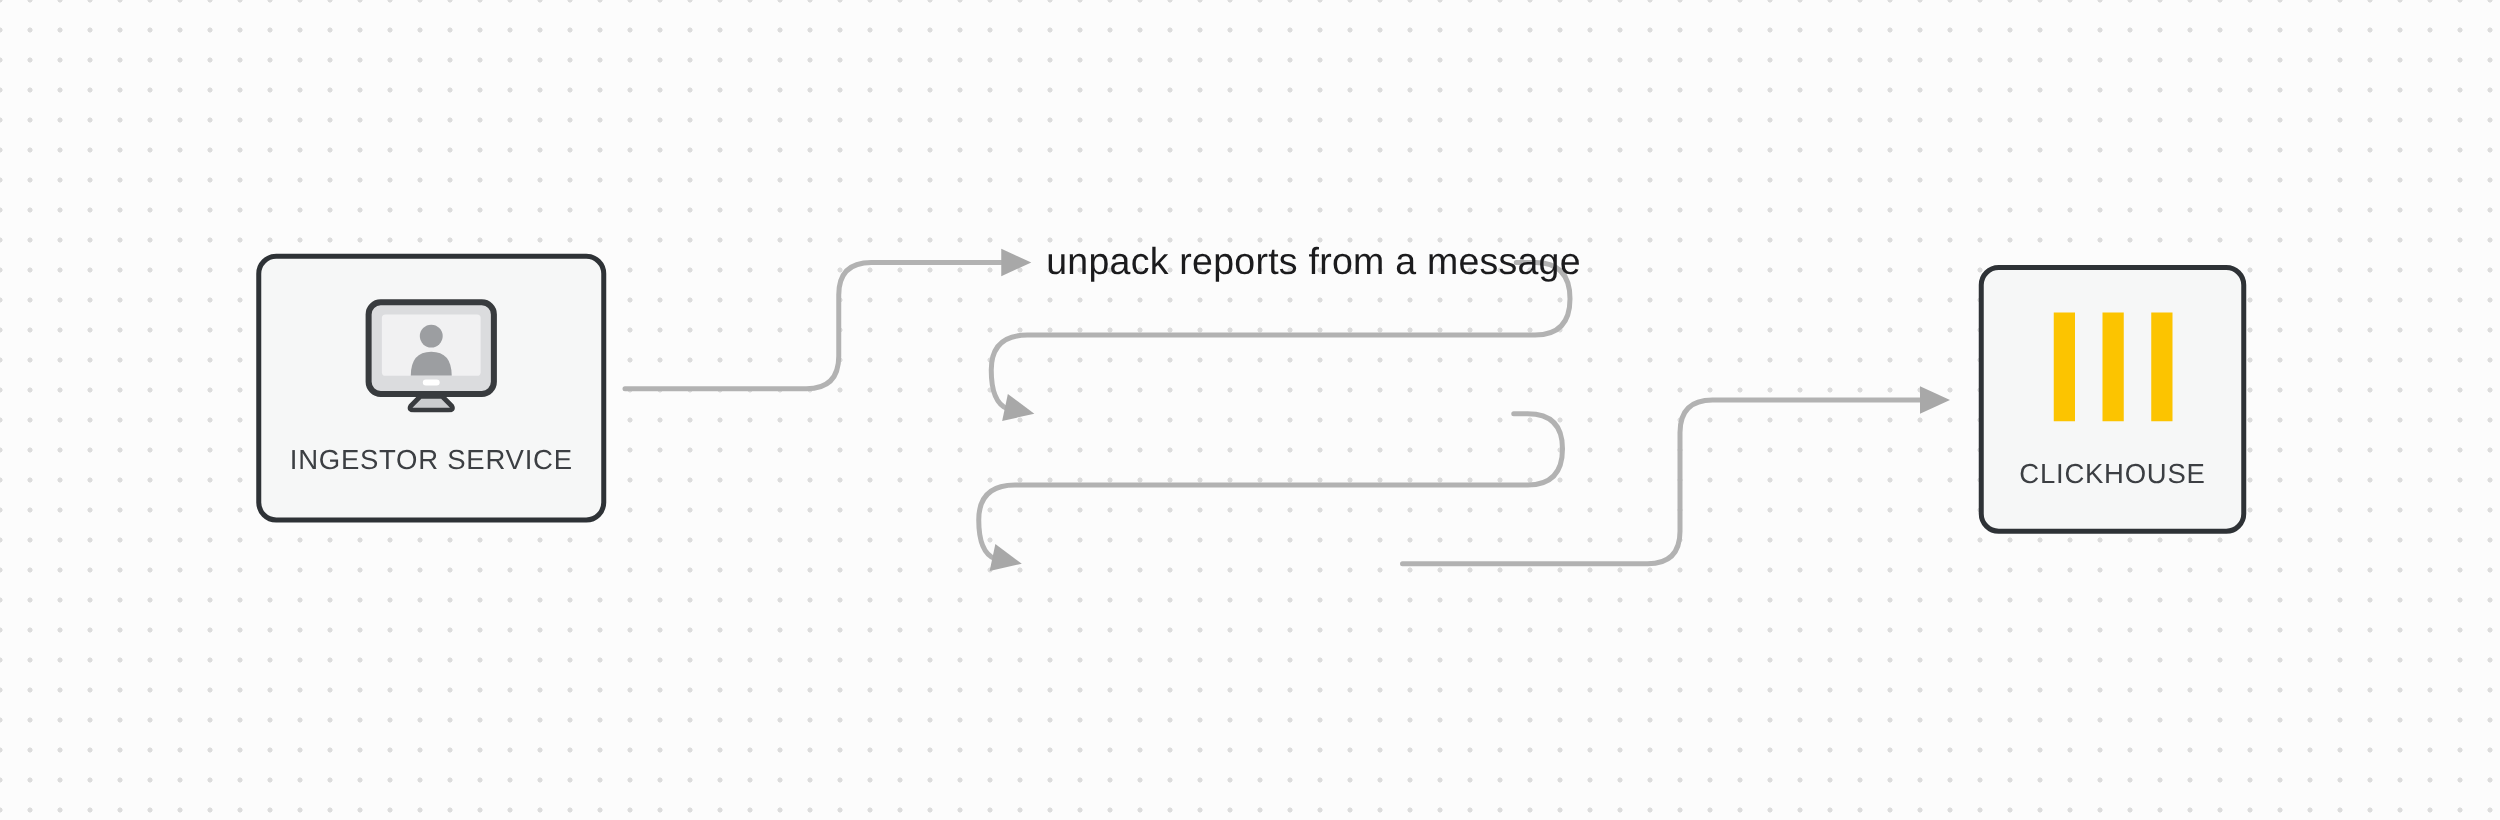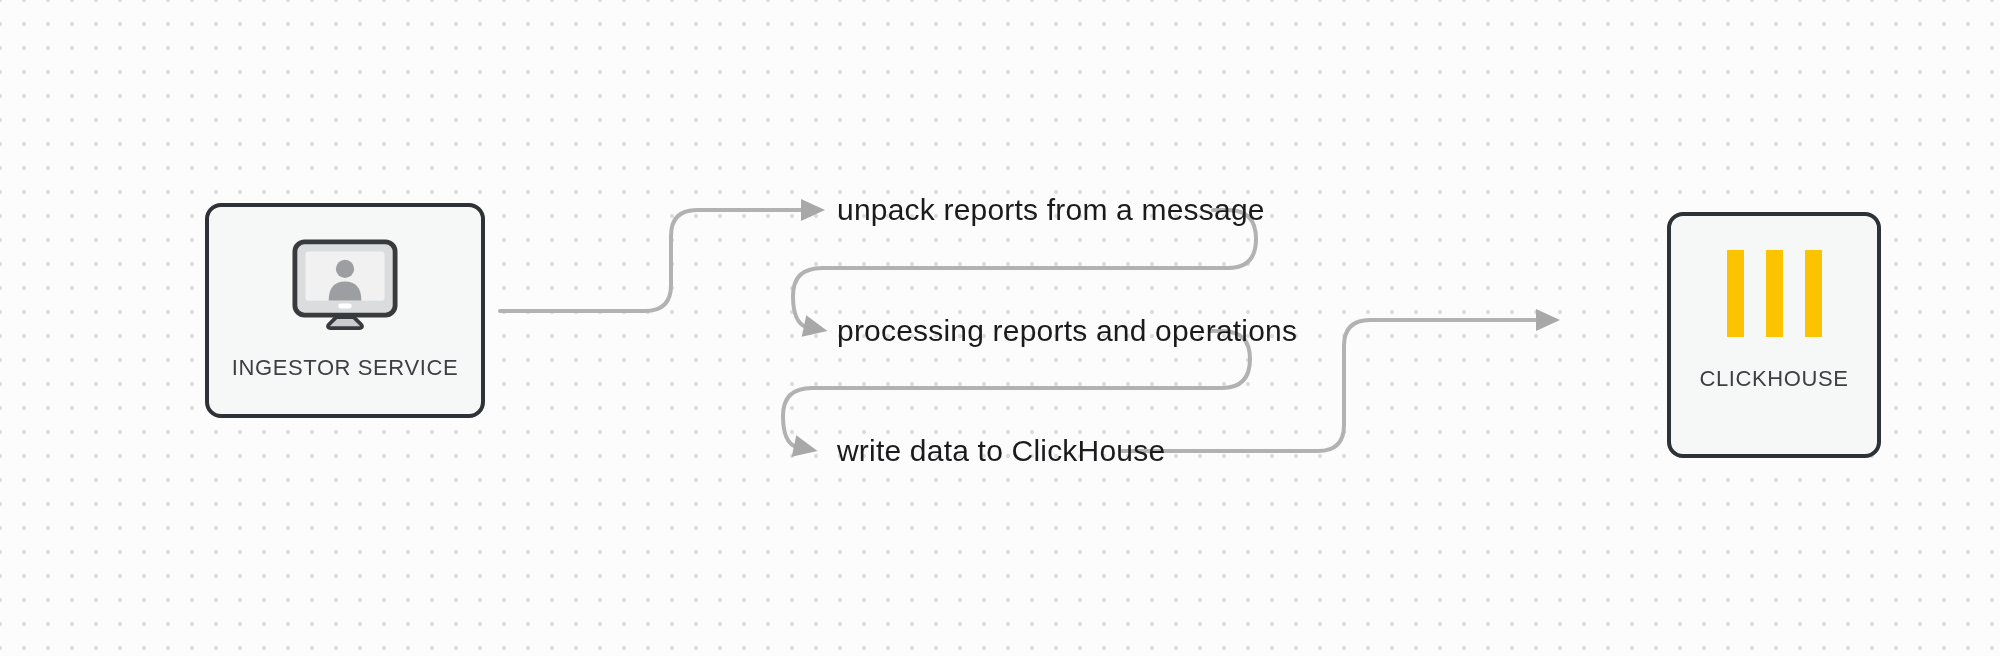--- a/index.html
+++ b/index.html
@@ -29,21 +29,21 @@
   .wire{fill:none;stroke:var(--connector);stroke-width:4;stroke-linecap:round;stroke-linejoin:round;}
   .head{fill:var(--arrowhead);stroke:none;}
   .node{
     position:absolute;
     background:var(--node-fill);
     border:4px solid var(--node-border);
     border-radius:16px;
     display:flex;flex-direction:column;align-items:center;
   }
   .node-ingestor{left:205px;top:203px;width:280px;height:215px;padding-top:32px;gap:24px;}
-  .node-clickhouse{left:1667px;top:212px;width:214px;height:246px;padding-top:34px;gap:28px;}
+  .node-clickhouse{left:1583px;top:212px;width:214px;height:215px;padding-top:34px;gap:28px;}
   .node-label{
     font-size:22px;line-height:27px;color:var(--node-label);
     letter-spacing:0.6px;white-space:nowrap;
   }
   .monitor{width:106px;height:auto;display:block;}
   .bars{display:flex;gap:22px;height:87px;}
   .bar{display:block;width:17px;height:87px;background:var(--clickhouse-yellow);}
   .step{
     position:absolute;
     transform:translateY(-50%);
@@ -90,16 +90,14 @@
   <div class="node node-clickhouse">
     <div class="bars">
       <span class="bar"></span>
       <span class="bar"></span>
       <span class="bar"></span>
     </div>
     <div class="node-label">CLICKHOUSE</div>
   </div>
 
   <div class="step step-1">unpack reports from a message</div>
-  <div class="step step-2">processing reports and operations</div>
-  <div class="step step-3">write data to ClickHouse</div>
 
 </div>
 
 </body></html>

